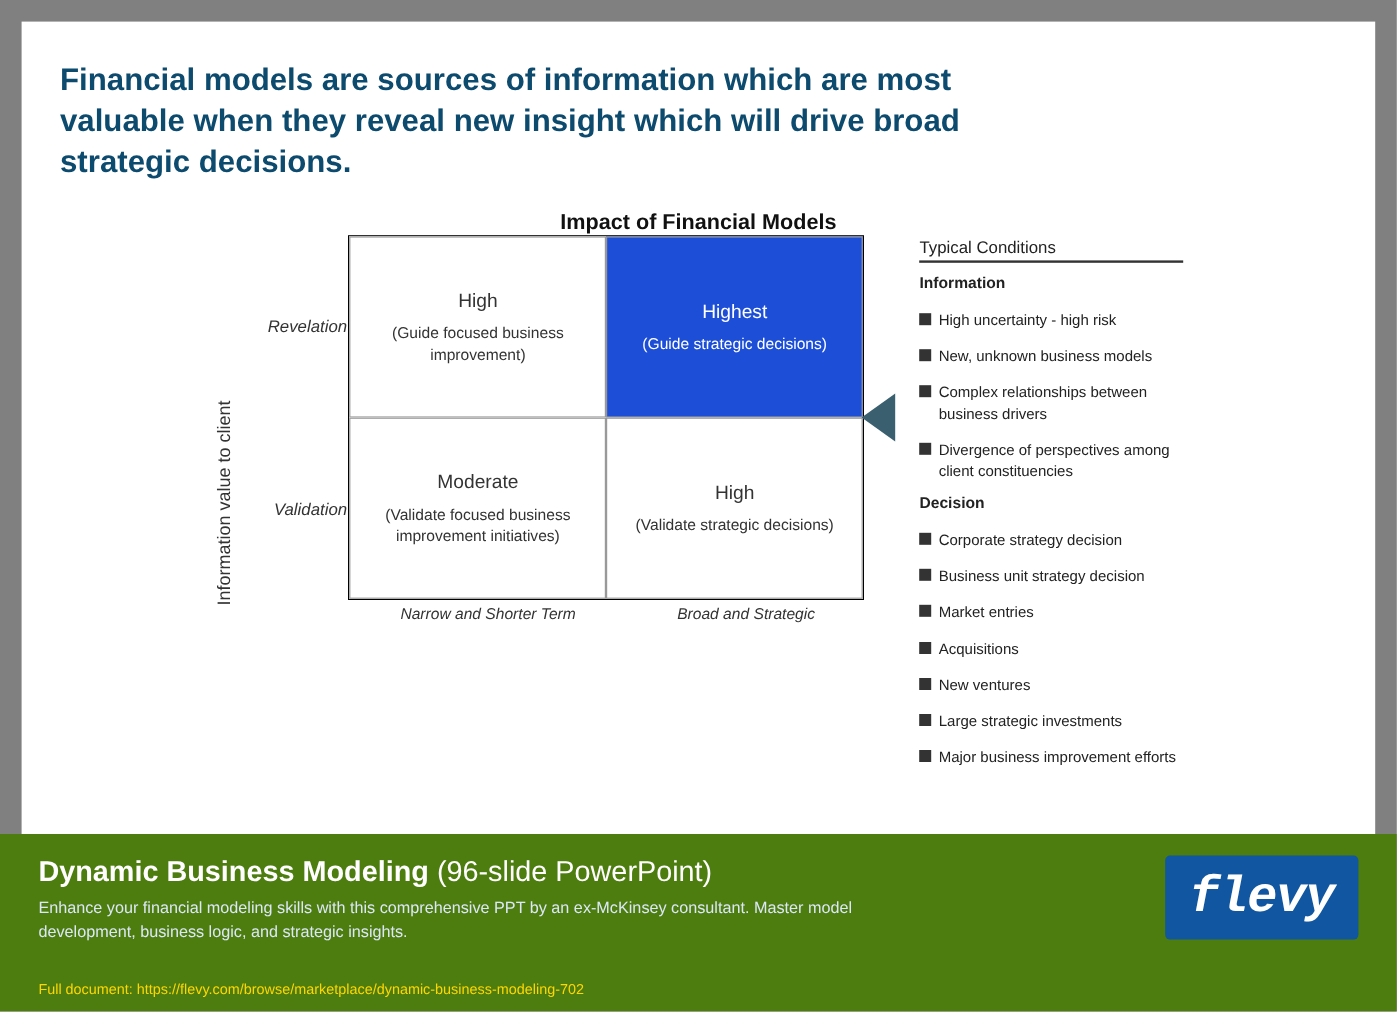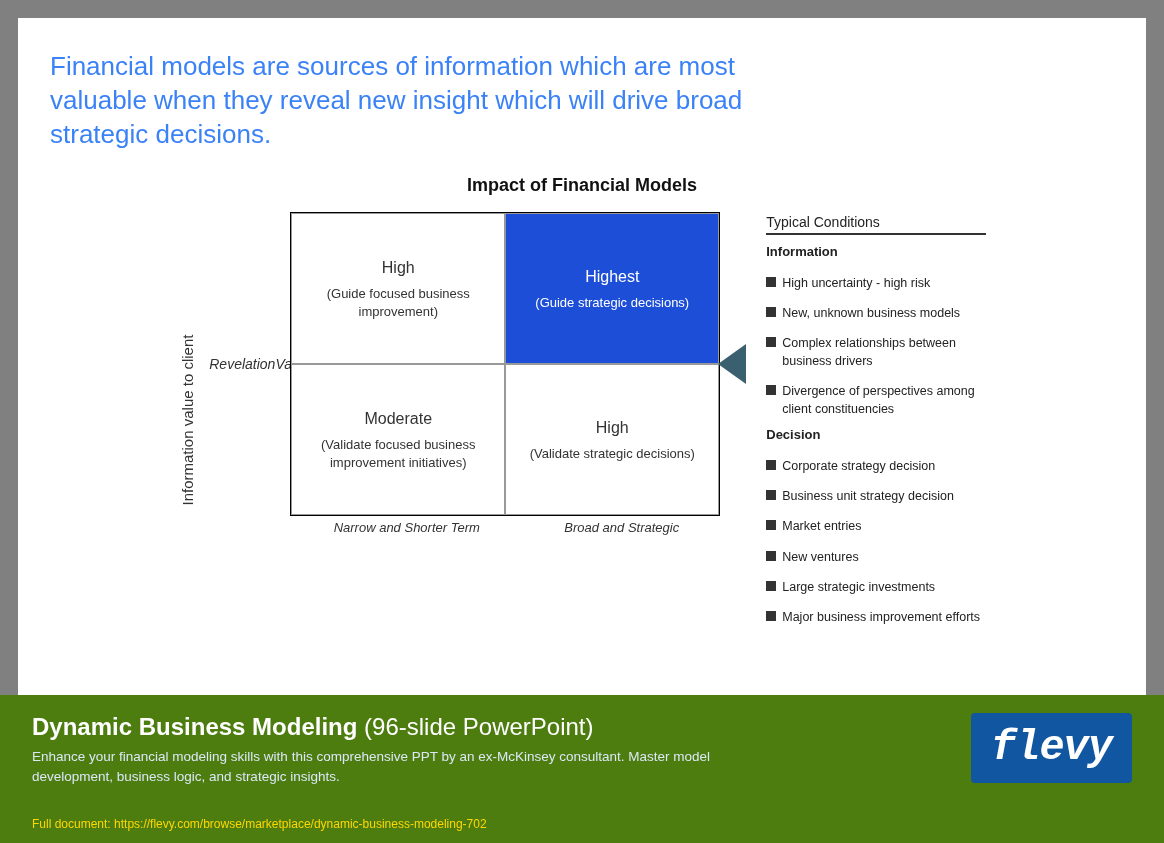--- a/index.html
+++ b/index.html
@@ -16,37 +16,36 @@
     .main-card {
       background: #ffffff;
       margin: 18px 18px 0 18px;
       flex: 1;
       padding: 32px 32px 20px 32px;
       overflow: hidden;
     }
 
     .heading {
       font-size: 26px;
-      font-weight: normal;
+      font-weight: bold;
       line-height: 1.3;
-      color: #3b82f6;
+      color: #0c4a6e;
       margin-bottom: 24px;
       max-width: 780px;
     }
 
     .chart-section {
       display: flex;
       flex-direction: column;
       align-items: center;
     }
 
     .chart-title {
       font-size: 18px;
       font-weight: bold;
-      margin-bottom: 16px;
       color: #111;
     }
 
     .chart-with-labels {
       display: flex;
       align-items: stretch;
       gap: 0;
     }
 
     .y-axis-label {
@@ -75,21 +74,21 @@
       align-items: flex-start;
     }
 
     .row-labels-and-grid {
       display: flex;
       align-items: stretch;
     }
 
     .row-labels {
       display: flex;
-      flex-direction: row;
+      flex-direction: column;
       justify-content: space-around;
       margin-right: 1px;
       width: 80px;
     }
 
     .row-label {
       font-style: italic;
       font-size: 14px;
       color: #333;
       text-align: right;
@@ -349,20 +348,24 @@
             <div class="tc-item">
               <div class="tc-bullet"></div>
               <span class="tc-text">Business unit strategy decision</span>
             </div>
             <div class="tc-item">
               <div class="tc-bullet"></div>
               <span class="tc-text">Market entries</span>
             </div>
             <div class="tc-item">
               <div class="tc-bullet"></div>
+              <span class="tc-text">Acquisitions</span>
+            </div>
+            <div class="tc-item">
+              <div class="tc-bullet"></div>
               <span class="tc-text">New ventures</span>
             </div>
             <div class="tc-item">
               <div class="tc-bullet"></div>
               <span class="tc-text">Large strategic investments</span>
             </div>
             <div class="tc-item">
               <div class="tc-bullet"></div>
               <span class="tc-text">Major business improvement efforts</span>
             </div>

